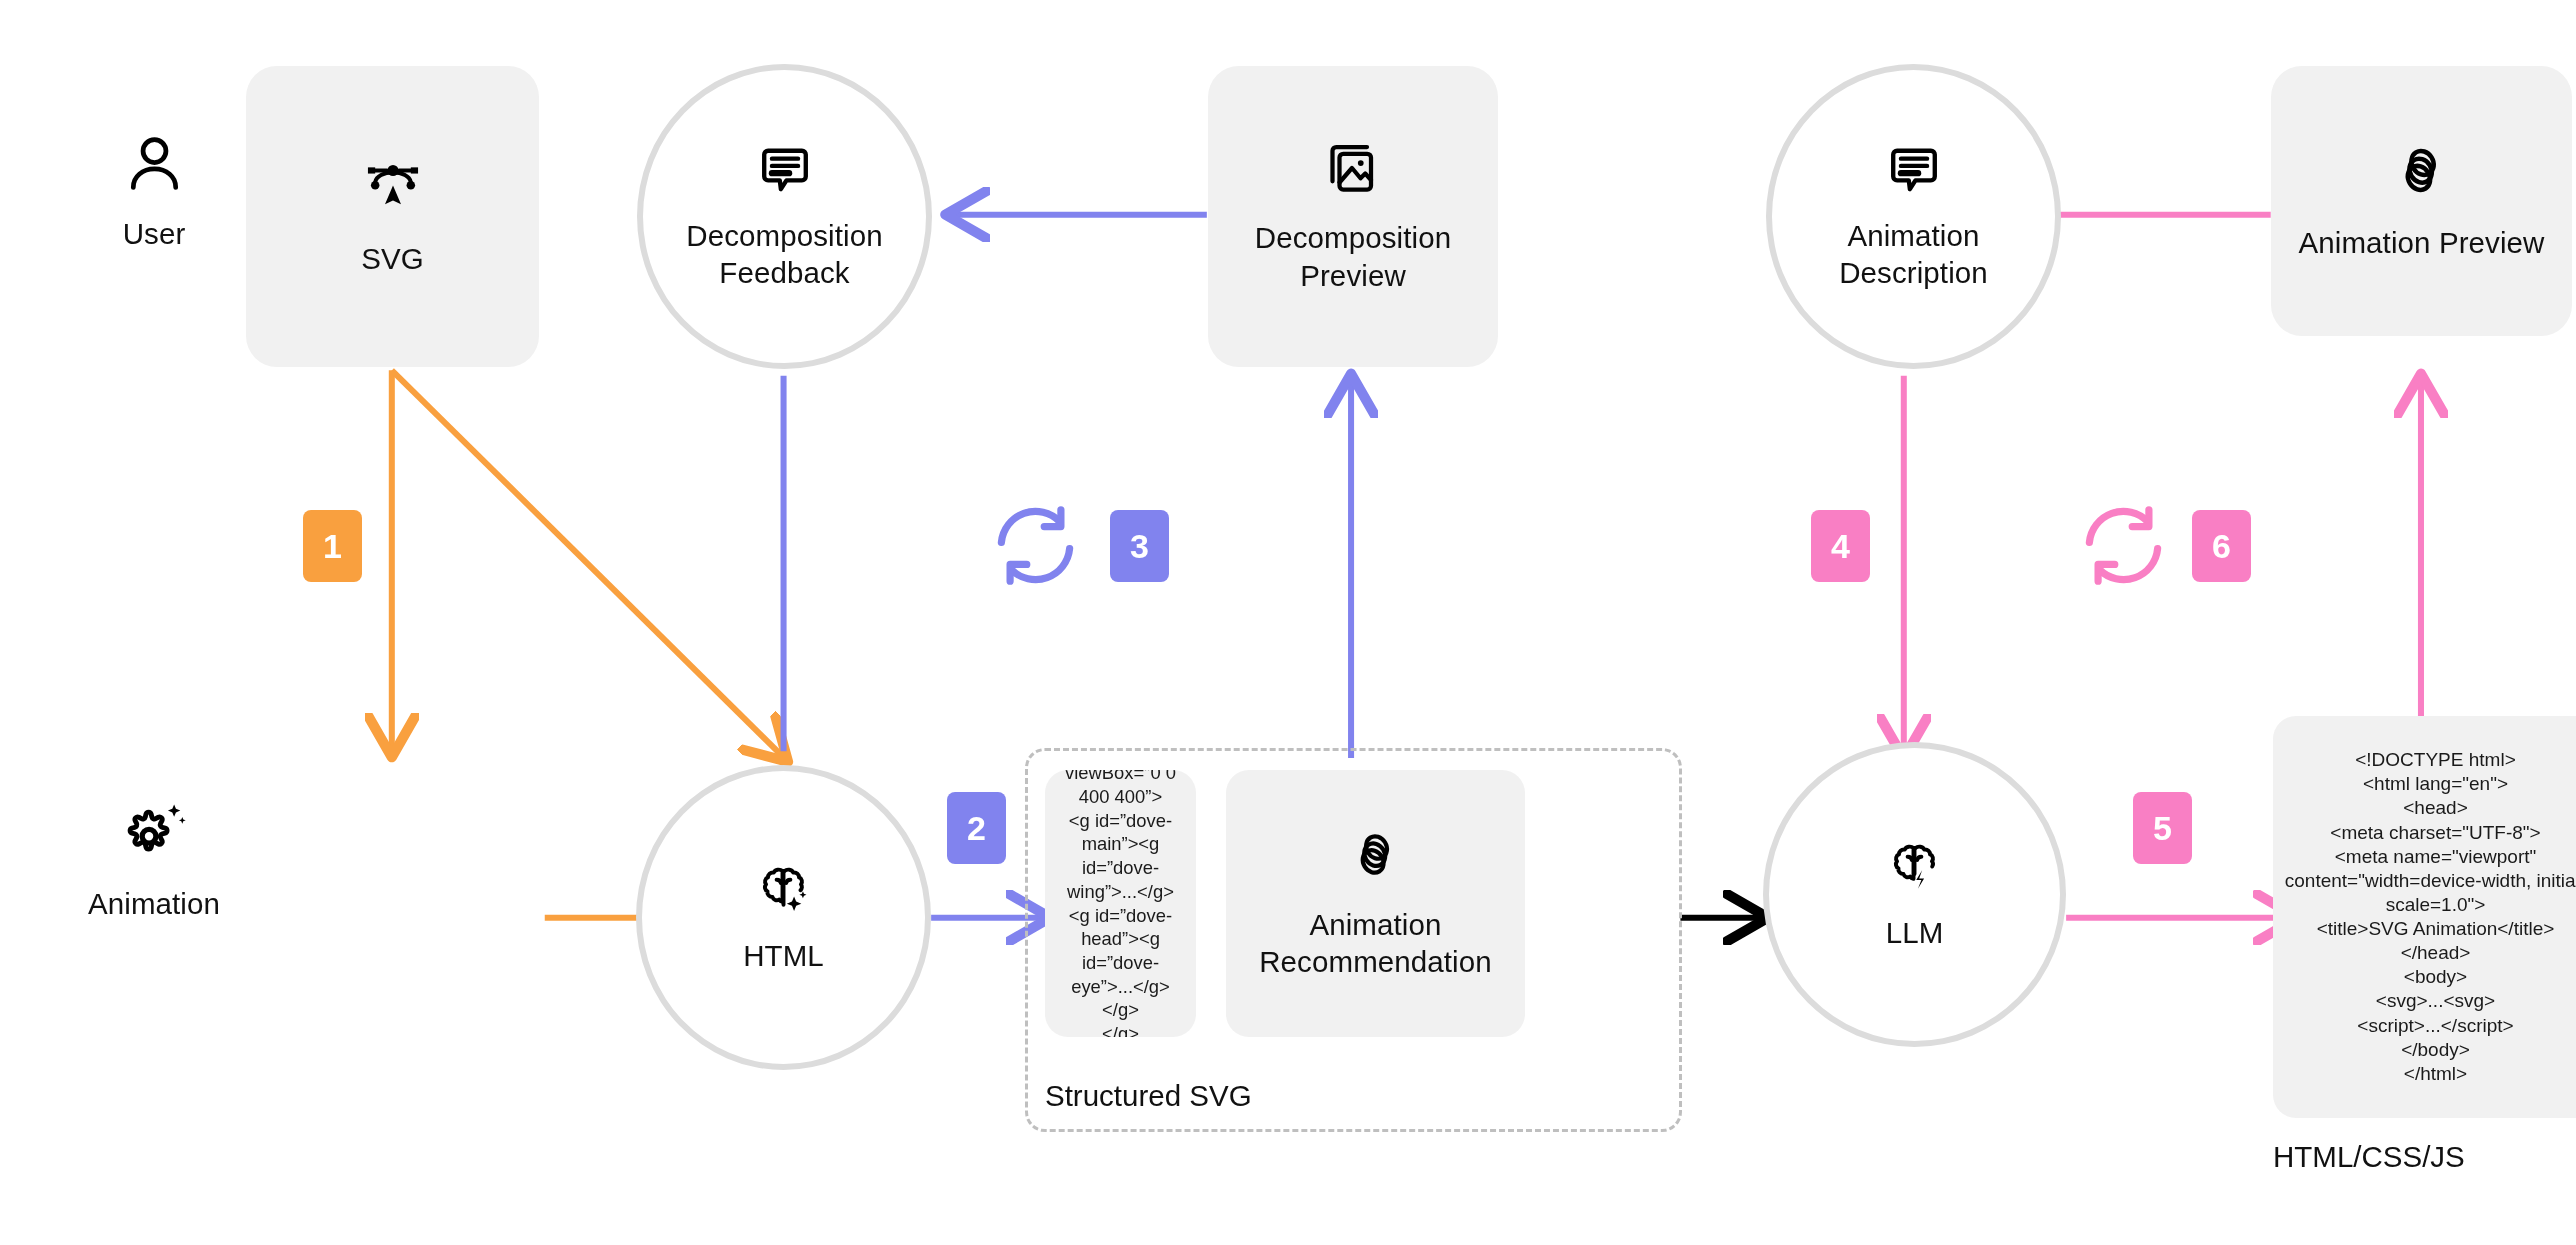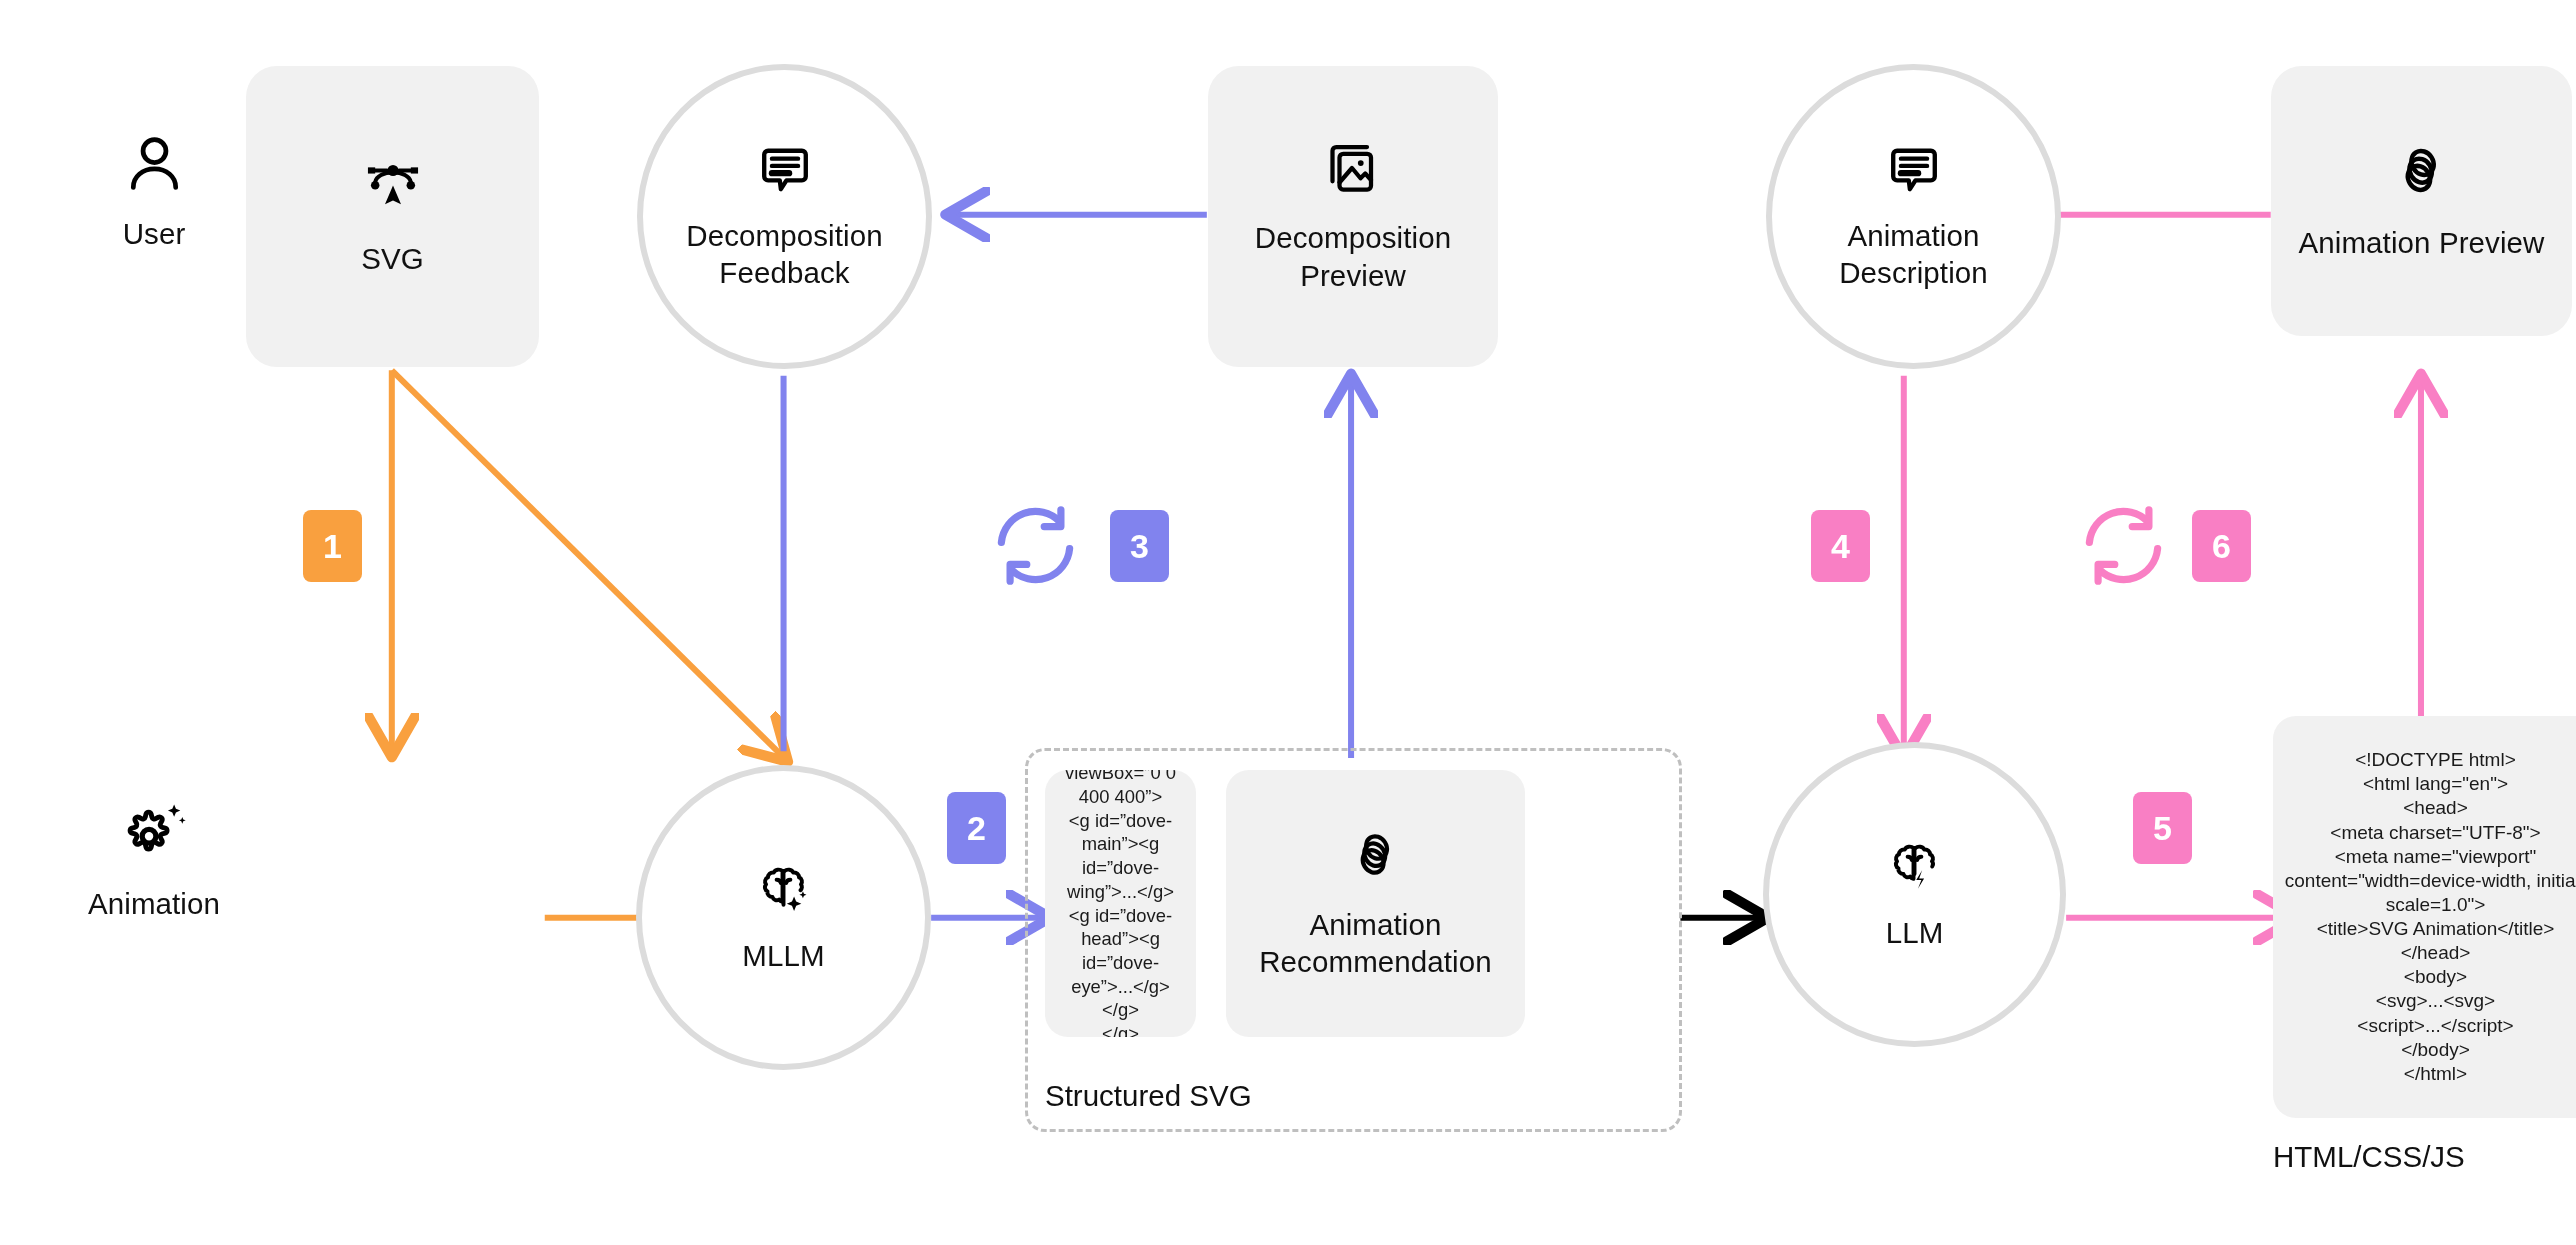--- a/index.html
+++ b/index.html
@@ -267,21 +267,21 @@
     <span class="node-icon" style="margin-bottom:17.4px;">
       <svg width="59" height="59" viewBox="0 0 24 24" fill="none" stroke="#000" stroke-width="1.6" stroke-linecap="round" stroke-linejoin="round">
         <path d="M11.6 4.1c-1.1-1.0-3.0-.7-3.6.6-1.3-.2-2.4.8-2.3 2.0-1.2.4-1.6 1.9-.8 2.8-.8.9-.5 2.4.6 2.8-.3 1.2.7 2.4 2.0 2.3.3 1.2 1.7 1.8 2.7 1.1.5.7 1.4.9 1.4.9V4.1z"></path>
         <path d="M12.4 4.1c1.1-1.0 3.0-.7 3.6.6 1.3-.2 2.4.8 2.3 2.0 1.2.4 1.6 1.9.8 2.8.6.7.5 1.8-.2 2.4"></path>
         <line x1="12" y1="4.1" x2="12" y2="17.8"></line>
         <path d="M9.2 7.6c.9 0 1.6.6 1.7 1.4M14.8 7.6c-.9 0-1.6.6-1.7 1.4"></path>
         <path d="M16.3 14.4 l.85 2.1 2.1.85 -2.1.85 -.85 2.1 -.85-2.1 -2.1-.85 2.1-.85z" fill="#000" stroke="none"></path>
         <path d="M19.9 12.3 l.42 1.02 1.02.42 -1.02.42 -.42 1.02 -.42-1.02 -1.02-.42 1.02-.42z" fill="#000" stroke="none"></path>
       </svg>
     </span>
-    <span class="node-label">MLLM</span>
+    <span class="node-label">HTML</span>
   </div>
 
   <div class="group-dashed" style="left:1025px; top:748px; width:657px; height:384px;"></div>
 
   <div class="code-card" style="left:1045px; top:770px; width:151px; height:267px;">
     <span class="code-text tight">&lt;svg viewBox=”0 0 400 400”&gt;
 &lt;g id=”dove-main”&gt;&lt;g id=”dove-wing”&gt;...&lt;/g&gt;
 &lt;g id=”dove-head”&gt;&lt;g id=”dove-eye”&gt;...&lt;/g&gt;
 &lt;/g&gt;
 &lt;/g&gt;

